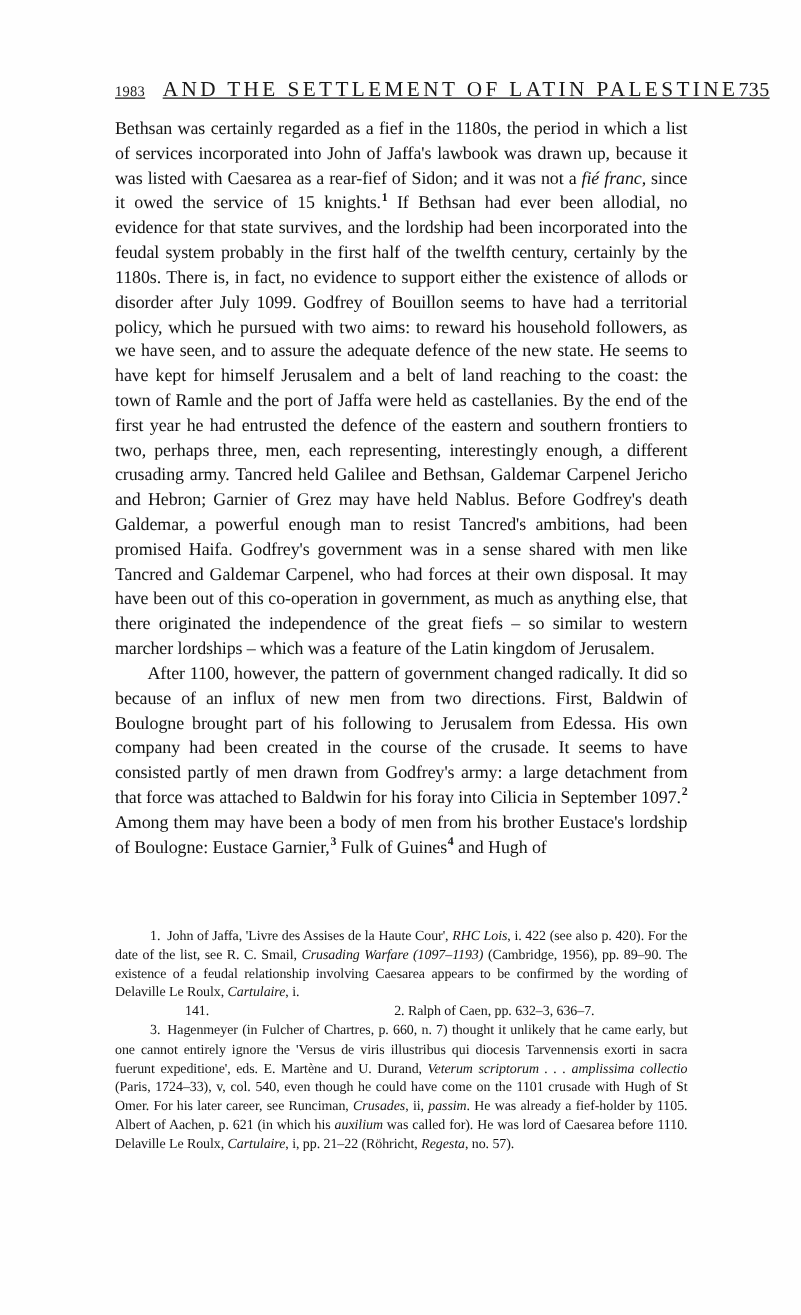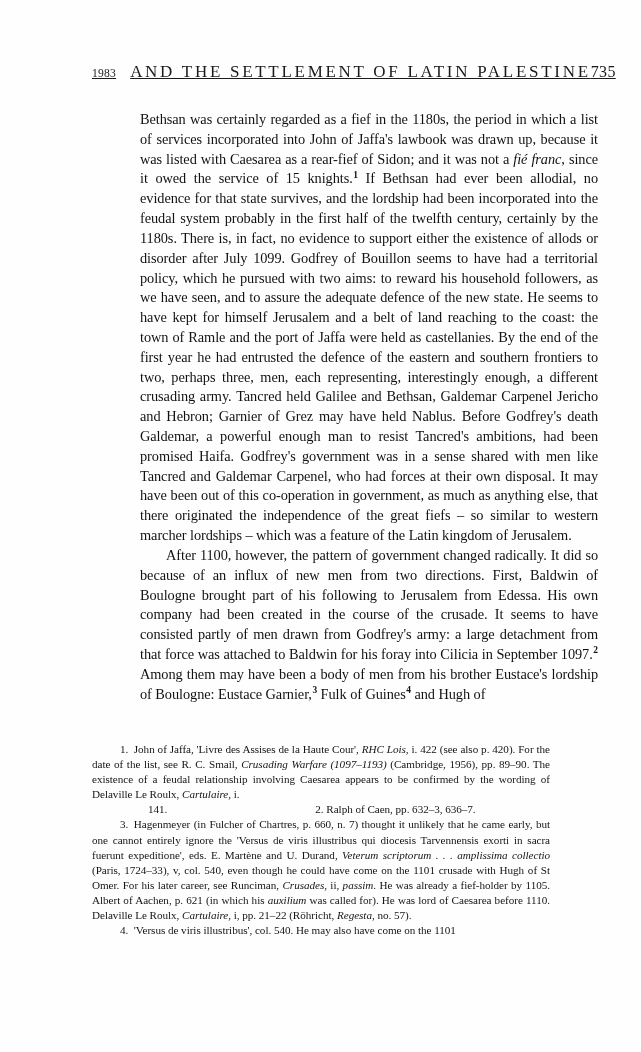--- a/index.html
+++ b/index.html
@@ -49,23 +49,22 @@
   }
   .rh-page {
     font-size: 16px;
     letter-spacing: 0.02em;
   }
 
   
   .body-block {
     position: absolute;
     left: 92px;
-    top: 110px;
+    top: 94px;
     width: 458px;
-    margin-left: 48px;
   }
   .para {
     margin: 0;
     font-size: 14.35px;
     line-height: 19.82px;
     text-align: justify;
     text-justify: inter-word;
     color: #111111;
     letter-spacing: -0.005em;
   }
@@ -125,16 +124,15 @@
   </div>
 
   <div class="body-block">
     <p class="para" id="para-1">Bethsan was certainly regarded as a fief in the 1180s, the period in which a list of services incorporated into John of Jaffa's lawbook was drawn up, because it was listed with Caesarea as a rear-fief of Sidon; and it was not a <i>fié franc</i>, since it owed the service of 15 knights.<sup class="fn">1</sup> If Bethsan had ever been allodial, no evidence for that state survives, and the lordship had been incorporated into the feudal system probably in the first half of the twelfth century, certainly by the 1180s. There is, in fact, no evidence to support either the existence of allods or disorder after July 1099. Godfrey of Bouillon seems to have had a territorial policy, which he pursued with two aims: to reward his household followers, as we have seen, and to assure the adequate defence of the new state. He seems to have kept for himself Jerusalem and a belt of land reaching to the coast: the town of Ramle and the port of Jaffa were held as castellanies. By the end of the first year he had entrusted the defence of the eastern and southern frontiers to two, perhaps three, men, each representing, interestingly enough, a different crusading army. Tancred held Galilee and Bethsan, Galdemar Carpenel Jericho and Hebron; Garnier of Grez may have held Nablus. Before Godfrey's death Galdemar, a powerful enough man to resist Tancred's ambitions, had been promised Haifa. Godfrey's government was in a sense shared with men like Tancred and Galdemar Carpenel, who had forces at their own disposal. It may have been out of this co-operation in government, as much as anything else, that there originated the independence of the great fiefs – so similar to western marcher lordships – which was a feature of the Latin kingdom of Jerusalem.</p>
     <p class="para indent" id="para-2">After 1100, however, the pattern of government changed radically. It did so because of an influx of new men from two directions. First, Baldwin of Boulogne brought part of his following to Jerusalem from Edessa. His own company had been created in the course of the crusade. It seems to have consisted partly of men drawn from Godfrey's army: a large detachment from that force was attached to Baldwin for his foray into Cilicia in September 1097.<sup class="fn">2</sup> Among them may have been a body of men from his brother Eustace's lordship of Boulogne: Eustace Garnier,<sup class="fn">3</sup> Fulk of Guines<sup class="fn">4</sup> and Hugh of</p>
   </div>
 
   <div class="notes-block">
     <p class="note" id="note-1" style="text-indent: 28px;"><span class="num">1.</span> John of Jaffa, 'Livre des Assises de la Haute Cour', <i>RHC Lois</i>, i. 422 (see also p. 420). For the date of the list, see R. C. Smail, <i>Crusading Warfare (1097–1193)</i> (Cambridge, 1956), pp. 89–90. The existence of a feudal relationship involving Caesarea appears to be confirmed by the wording of Delaville Le Roulx, <i>Cartulaire</i>, i.<br><span class="note-tail"><span class="left">141.</span><span class="right">2.  Ralph of Caen, pp. 632–3, 636–7.</span></span></p>
     <p class="note" id="note-3"><span class="num">3.</span> Hagenmeyer (in Fulcher of Chartres, p. 660, n. 7) thought it unlikely that he came early, but one cannot entirely ignore the 'Versus de viris illustribus qui diocesis Tarvennensis exorti in sacra fuerunt expeditione', eds. E. Martène and U. Durand, <i>Veterum scriptorum . . . amplissima collectio</i> (Paris, 1724–33), v, col. 540, even though he could have come on the 1101 crusade with Hugh of St Omer. For his later career, see Runciman, <i>Crusades</i>, ii, <i>passim</i>. He was already a fief-holder by 1105. Albert of Aachen, p. 621 (in which his <i>auxilium</i> was called for). He was lord of Caesarea before 1110. Delaville Le Roulx, <i>Cartulaire</i>, i, pp. 21–22 (Röhricht, <i>Regesta</i>, no. 57).</p>
-    <p class="note" id="note-4" style="text-align: justify;"><span class="num">4.</span> 'Versus de viris illustribus', col. 540. He may also have come on the 1101</p>
   </div>
 
 </div>
 
 </body></html>

